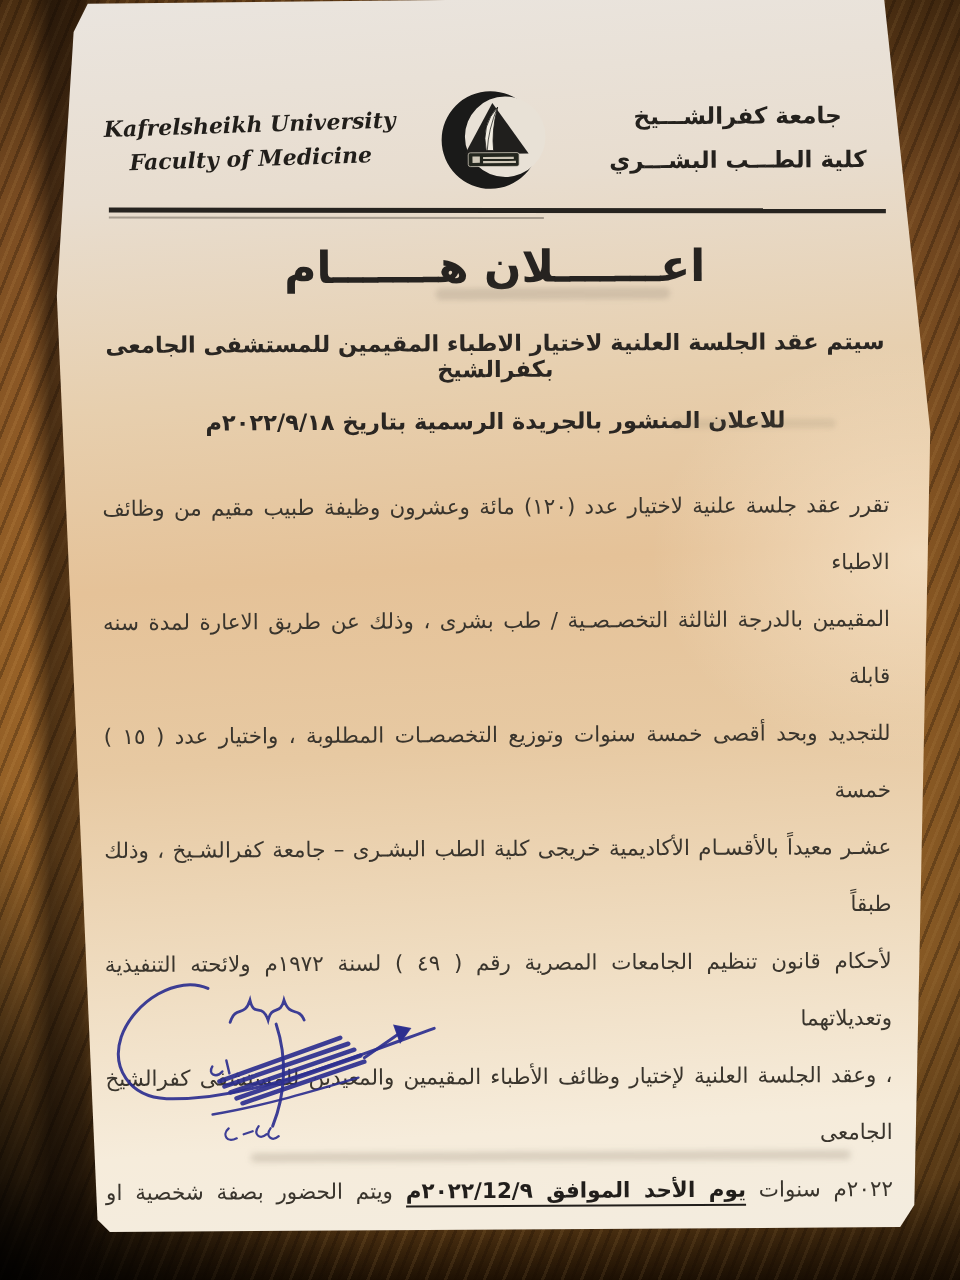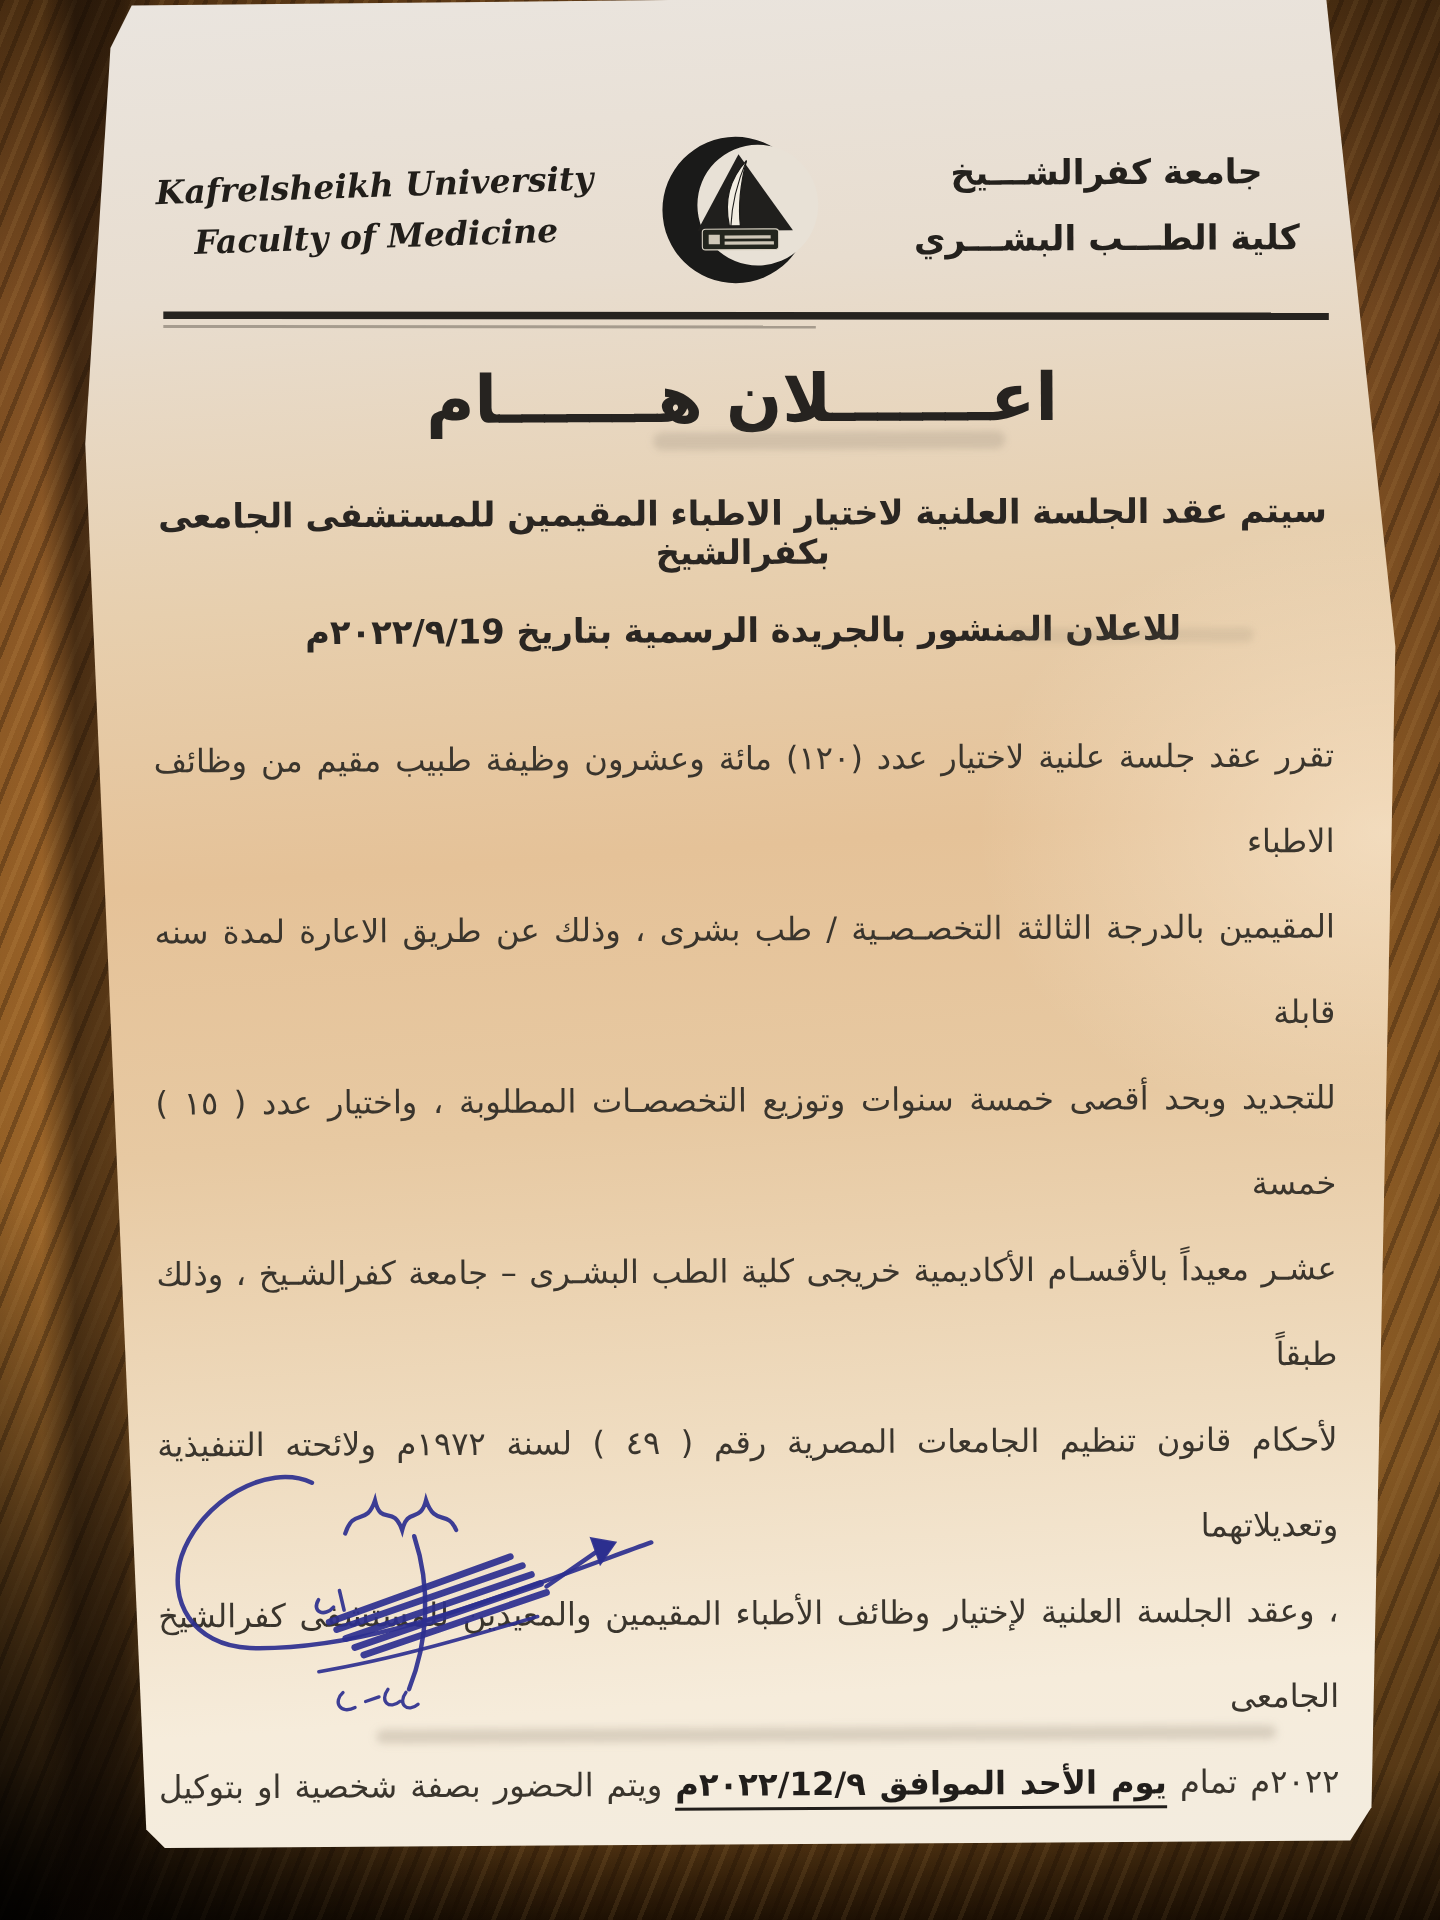--- a/index.html
+++ b/index.html
@@ -89,31 +89,31 @@
         <div>كلية الطـــب البشـــري</div>
       </div>
     </div>
 
     <div class="rule"></div>
 
     <div class="title">اعـــــــلان هـــــــام</div>
 
     <div class="subtitle">
       <div class="s1">سيتم عقد الجلسة العلنية لاختيار الاطباء المقيمين للمستشفى الجامعى بكفرالشيخ</div>
-      <div class="s2"><span>للاعلان المنشور بالجريدة الرسمية بتاريخ </span><span dir="ltr">٢٠٢٢/٩/19</span><span>م</span></div>
+      <div class="s2"><span>للاعلان المنشور بالجريدة الرسمية بتاريخ </span><span dir="ltr">٢٠٢٢/٩/١٨</span><span>م</span></div>
     </div>
 
     <div class="bodytxt">
       <div class="bline">تقرر عقد جلسة علنية لاختيار عدد (١٢٠) مائة وعشرون وظيفة طبيب مقيم من وظائف الاطباء</div>
       <div class="bline">المقيمين  بالدرجة الثالثة التخصـصـية / طب بشرى ، وذلك عن طريق الاعارة لمدة سنه قابلة</div>
       <div class="bline">للتجديد وبحد أقصى خمسة سنوات وتوزيع التخصصـات المطلوبة ، واختيار عدد ( ١٥ ) خمسة</div>
       <div class="bline">عشـر معيداً بالأقسـام الأكاديمية خريجى كلية الطب البشـرى – جامعة كفرالشـيخ ، وذلك طبقاً</div>
       <div class="bline">لأحكام قانون تنظيم الجامعات المصرية رقم ( ٤٩ ) لسنة ١٩٧٢م ولائحته التنفيذية وتعديلاتهما</div>
       <div class="bline">، وعقد الجلسة العلنية لإختيار وظائف الأطباء المقيمين والمعيدين للمستشفى كفرالشيخ الجامعى</div>
-      <div class="bline"><span>٢٠٢٢م تمام </span><span class="bold-date"><span>يوم الأحد الموافق </span><span dir="ltr">٢٠٢٢/12/٩</span><span>م</span></span><span> ويتم الحضور بصفة شخصية او بتوكيل</span></div>
+      <div class="bline"><span>٢٠٢٢م سنوات </span><span class="bold-date"><span>يوم الأحد الموافق </span><span dir="ltr">٢٠٢٢/12/٩</span><span>م</span></span><span> ويتم الحضور بصفة شخصية او بتوكيل</span></div>
       <div class="bline">رسمي خاص باسم الطبيب للحضور عنه في الجلسه بالشهر العقاري ، وذلك في تمام السـاعة</div>
 
     </div>
 
     <div class="smudge sm1"></div>
     <div class="smudge sm2"></div>
     <div class="smudge sm3"></div>
 
     <svg class="signature" viewBox="0 0 340 180" aria-hidden="true">
       <g fill="none" stroke="#2c2f8f" stroke-opacity="0.92" stroke-linecap="round">

